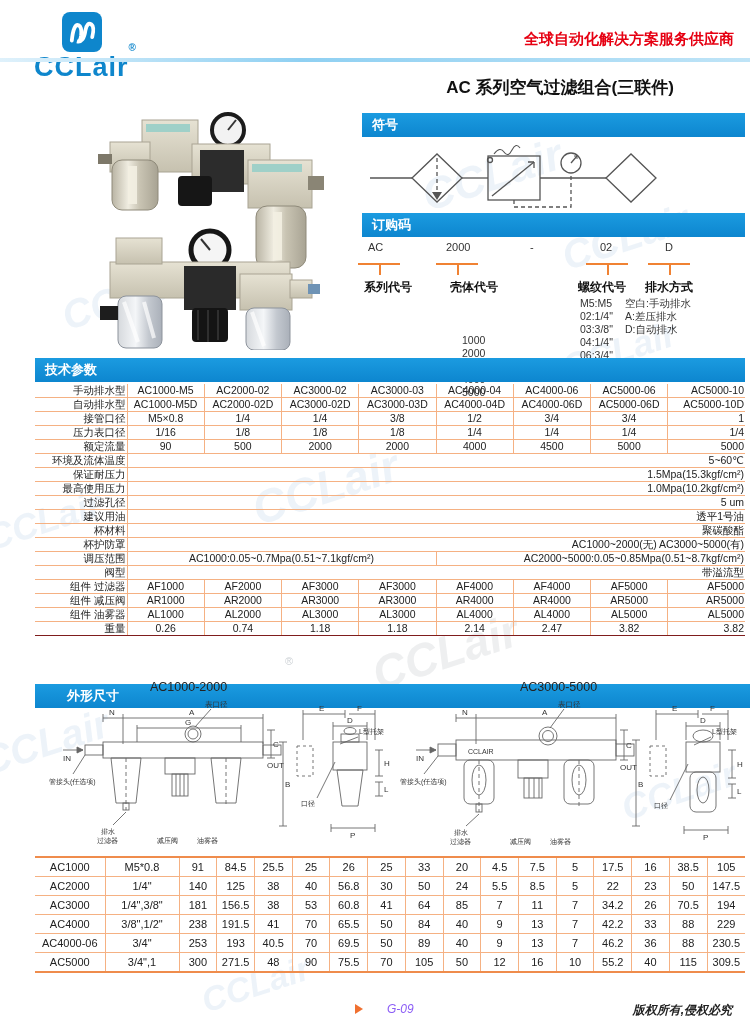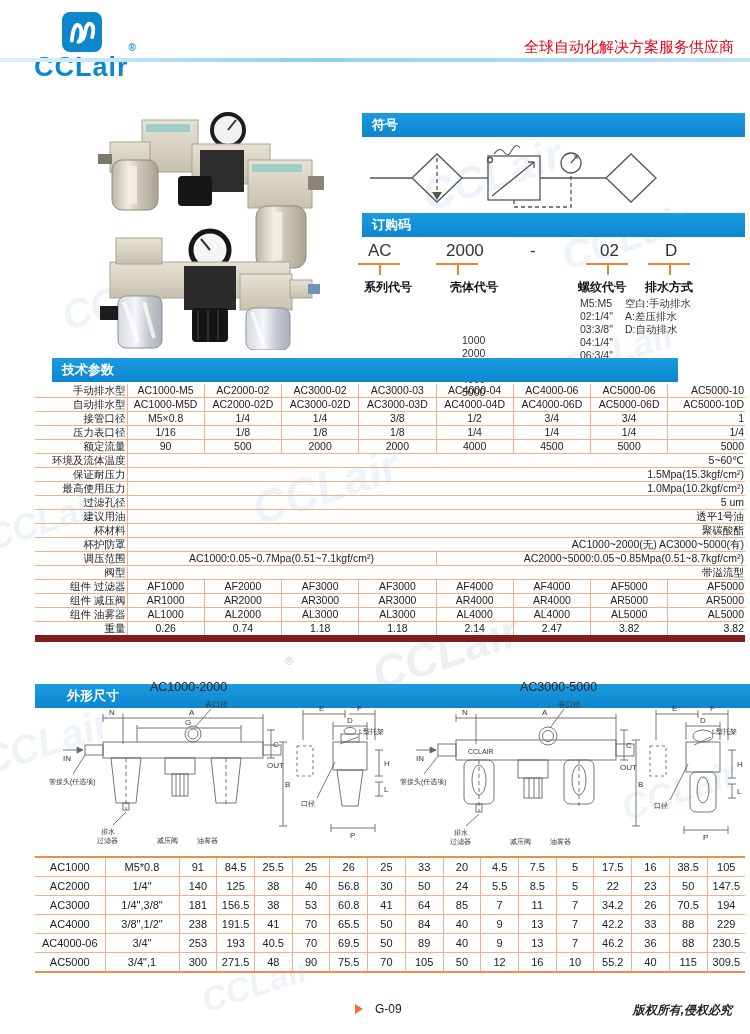--- a/index.html
+++ b/index.html
@@ -4,66 +4,66 @@
 <style>
   html,body{margin:0;padding:0;background:#fff;}
   .page{position:relative;width:750px;height:1034px;background:#fff;overflow:hidden;
         font-family:"Liberation Sans","DejaVu Sans",sans-serif;color:#222;}
   
   .hdr{position:absolute;left:0;top:0;width:750px;height:58px;}
   .logo{position:absolute;left:28px;top:12px;display:flex;align-items:center;flex-direction:column;}
   .logo-mark{width:40px;height:40px;border-radius:8px;background:#0e86cc;display:flex;align-items:center;justify-content:center;}
   .logo-text{font-size:27px;font-weight:bold;color:#0e86cc;margin-left:6px;letter-spacing:1px;}
   .logo-reg{font-size:10px;color:#0e86cc;vertical-align:top;position:relative;top:-10px;}
-  .tagline{position:absolute;right:16px;top:30px;font-size:15px;font-weight:normal;color:#e60012;margin-top:8px;}
+  .tagline{position:absolute;right:16px;top:30px;font-size:15px;font-weight:bold;color:#e60012;}
   .hdr-line{position:absolute;left:0;top:58px;width:750px;height:4px;
     background:linear-gradient(to right,#dff1fb,#8fd0f2 40%,#bfe4f7);}
   
   .doc-title{position:absolute;left:380px;top:76px;width:360px;text-align:center;
     font-size:17px;font-weight:bold;color:#111;}
   
   .bar{position:absolute;height:24px;background:linear-gradient(#1b9be0,#0d86cf);
     color:#fff;font-size:13px;font-weight:bold;line-height:24px;padding-left:10px;box-sizing:border-box;}
   #bar-symbol{left:362px;top:113px;width:383px;}
   #bar-order{left:362px;top:213px;width:383px;}
-  #bar-tech{left:52px;top:358px;width:626px;}
+  #bar-tech{left:35px;top:358px;width:710px;}
   #bar-dims{left:35px;top:684px;width:740px;padding-left:32px;}
   
   #photos{position:absolute;left:50px;top:98px;}
   #symbol-svg{position:absolute;left:366px;top:140px;}
   
   .order{position:absolute;left:362px;top:241px;width:383px;height:116px;font-size:12px;}
-  .oc-part{position:absolute;top:0;font-size:17px;color:#333;}
+  .oc-part{position:absolute;top:0;font-size:11px;color:#333;}
   .tmark{position:absolute;top:22px;width:42px;height:12px;}
   .tmark .h{position:absolute;left:0;top:0;width:100%;height:0;border-top:2px solid #f08233;}
   .tmark .v{position:absolute;left:50%;top:2px;width:2px;height:10px;background:#f08233;}
   .oc-label{position:absolute;top:38px;font-size:12px;font-weight:bold;color:#111;}
   .oc-opts{position:absolute;top:56px;font-size:10.5px;line-height:13px;color:#333;white-space:pre;}
   
   table{border-collapse:collapse;}
   #tech-table{position:absolute;left:35px;top:384px;width:710px;table-layout:fixed;font-size:10.5px;}
   #tech-table td{border:1px solid #f5b183;border-left:none;text-align:center;padding:0 1px;height:13px;line-height:13px;
      white-space:nowrap;overflow:hidden;color:#222;}
   #tech-table td:last-child{border-right:none;text-align:right;}
   #tech-table tr:first-child td{border-top:none;}
   #tech-table td.rowlabel{border-left:none;border-right:1px solid #f5b183;font-weight:normal;text-align:right;}
-  #tech-table tr:last-child td{border-bottom:7px solid #7f1d1d;}
+  #tech-table tr:last-child td{border-bottom:1px solid #7f1d1d;}
   
   .diag-title{position:absolute;top:680px;font-size:12.5px;color:#222;}
   #diagL{position:absolute;left:45px;top:698px;}
   #diagR{position:absolute;left:398px;top:698px;}
   
   #dim-table{position:absolute;left:35px;top:856px;width:710px;table-layout:fixed;font-size:11px;}
   #dim-table td{border:1px solid #f5b183;border-left:none;text-align:center;height:18px;padding:0;white-space:nowrap;
      overflow:hidden;color:#222;}
   #dim-table td:last-child{border-right:none;}
   #dim-table tr:first-child td{border-top:2px solid #ef8c4c;}
   #dim-table tr:last-child td{border-bottom:2px solid #ef8c4c;}
   
-  .pagenum{position:absolute;left:355px;top:1002px;font-size:12px;color:#0f172a;display:flex;align-items:center;gap:12px;}
+  .pagenum{position:absolute;left:355px;top:1002px;font-size:12px;color:#8b5cf6;display:flex;align-items:center;gap:24px;font-style:italic;}
   .tri{width:0;height:0;border-left:8px solid #f07030;border-top:5px solid transparent;border-bottom:5px solid transparent;}
   .copyright{position:absolute;right:18px;top:1002px;font-size:12px;font-weight:bold;color:#222;font-style:italic;}
   
   .wm{position:absolute;font-weight:bold;font-style:italic;color:rgba(110,160,205,0.12);
       transform:rotate(-18deg);pointer-events:none;white-space:nowrap;}
   .wm-reg{position:absolute;color:rgba(140,150,160,0.45);font-size:11px;pointer-events:none;}
   svg text{font-family:"Liberation Sans","DejaVu Sans",sans-serif;}
 </style>
 </head>
 <body>
@@ -90,20 +90,21 @@
         <svg width="34" height="34" viewBox="0 0 40 40">
           <path d="M8 30 Q10 10 16 12 Q20 14 19 24 Q18 32 14 31 Q22 33 24 18 Q26 8 31 11 Q35 14 32 26" stroke="#fff" stroke-width="4.5" fill="none" stroke-linecap="round"></path>
         </svg>
       </div>
       <div class="logo-text"><span>CCLair</span><span class="logo-reg">®</span></div>
     </div>
     <div class="tagline">全球自动化解决方案服务供应商</div>
   </div>
   <div class="hdr-line"></div>
 
+  <div class="doc-title">AC 系列空气过滤组合(三联件)</div>
 
   <svg id="photos" width="312" height="252" viewBox="0 0 312 252">
     <defs>
       <linearGradient id="metal" x1="0" y1="0" x2="1" y2="0">
         <stop offset="0" stop-color="#b9b4a4"></stop>
           <stop offset="0.35" stop-color="#efece0"></stop>
         <stop offset="0.6" stop-color="#c9c4b3"></stop>
           <stop offset="1" stop-color="#a8a393"></stop>
       </linearGradient>
       <linearGradient id="beige" x1="0" y1="0" x2="0" y2="1">

